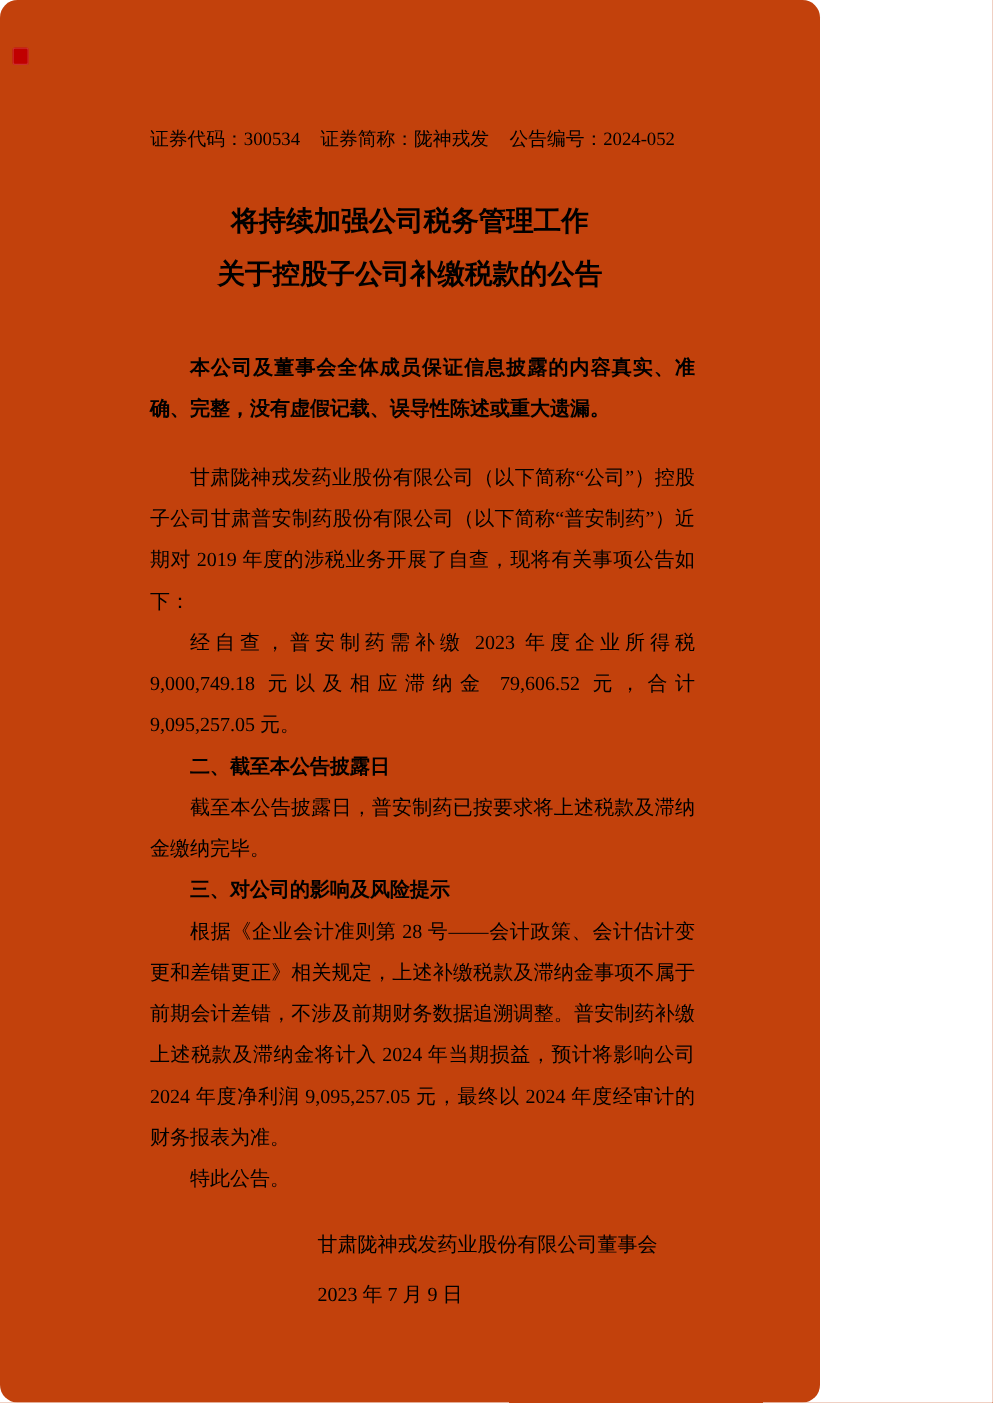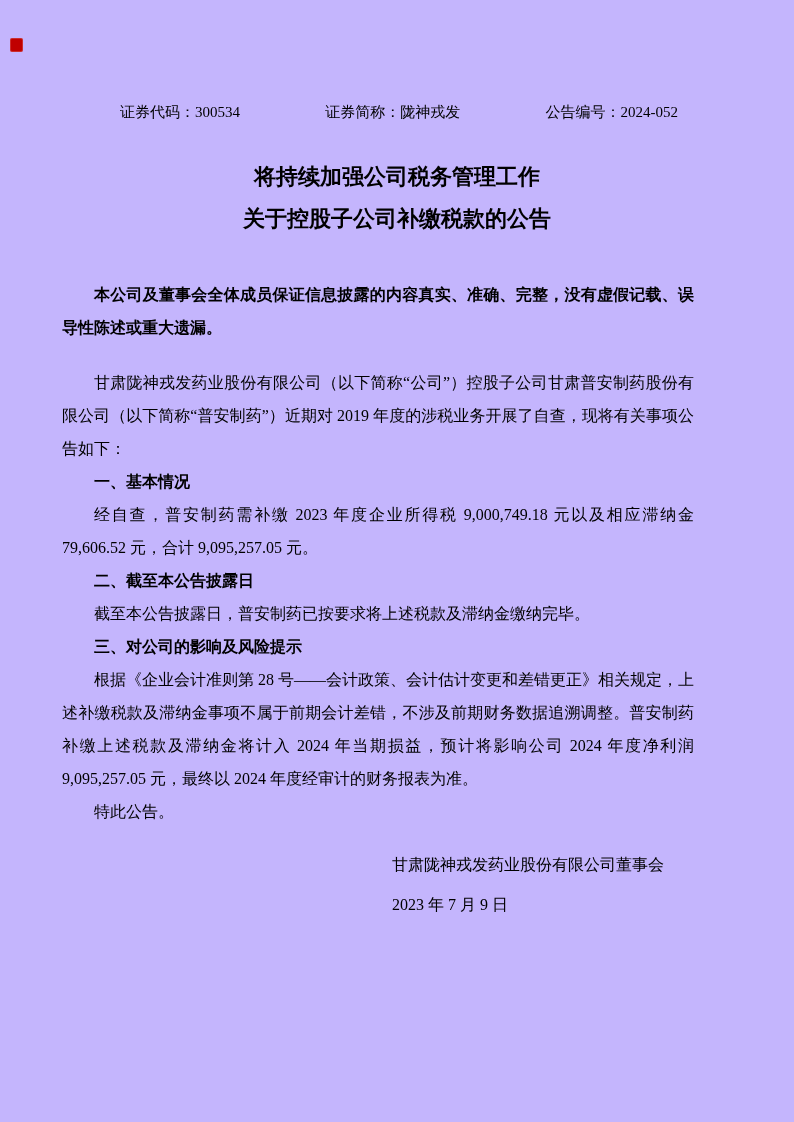--- a/index.html
+++ b/index.html
@@ -2,27 +2,28 @@
 <html><head>
 <meta charset="utf-8">
 <style>
   html, body {
     margin: 0;
     padding: 0;
     background: #ffffff;
   }
   .page {
     position: relative;
-    width: 794px;
+    width: 656px;
     height: 1122px;
-    background: #c4b5fd;
+    background: #c2410c;
     color: #000000;
     font-family: "Liberation Serif", "DejaVu Serif", serif;
     overflow: hidden;
     box-sizing: border-box;
+    border-radius: 14px;
   }
   .corner-mark {
     position: absolute;
     left: 10px;
     top: 38px;
     width: 13px;
     height: 14px;
     border-radius: 2px;
     background: #c00000;
     box-shadow: inset 0 0 0 1px rgba(255,255,255,0.18);
@@ -38,21 +39,21 @@
   .doc-title {
     text-align: center;
     font-weight: bold;
     font-size: 22px;
     line-height: 24px;
     margin: 0;
   }
   .doc-title.line1 { margin-top: 45px; }
   .doc-title.line2 { margin-top: 18px; }
   .content {
-    padding: 0 100px 0 62px;
+    padding: 0 100px 0 120px;
     font-size: 16px;
     line-height: 33px;
     text-align: justify;
   }
   .disclaimer {
     margin: 47px 0 22px 0;
     font-weight: bold;
     text-indent: 2em;
   }
   .para {
@@ -90,21 +91,20 @@
 
   <div class="doc-title line1">将持续加强公司税务管理工作</div>
   <div class="doc-title line2">关于控股子公司补缴税款的公告</div>
 
   <div class="content">
 
     <p class="disclaimer">本公司及董事会全体成员保证信息披露的内容真实、准确、完整，没有虚假记载、误导性陈述或重大遗漏。</p>
 
     <p class="para">甘肃陇神戎发药业股份有限公司（以下简称“公司”）控股子公司甘肃普安制药股份有限公司（以下简称“普安制药”）近期对 2019 年度的涉税业务开展了自查，现将有关事项公告如下：</p>
 
-    <h3 class="sec-heading">一、基本情况</h3>
     <p class="para">经自查，普安制药需补缴 2023 年度企业所得税 9,000,749.18 元以及相应滞纳金 79,606.52 元，合计 9,095,257.05 元。</p>
 
     <h3 class="sec-heading">二、截至本公告披露日</h3>
     <p class="para">截至本公告披露日，普安制药已按要求将上述税款及滞纳金缴纳完毕。</p>
 
     <h3 class="sec-heading">三、对公司的影响及风险提示</h3>
     <p class="para">根据《企业会计准则第 28 号——会计政策、会计估计变更和差错更正》相关规定，上述补缴税款及滞纳金事项不属于前期会计差错，不涉及前期财务数据追溯调整。普安制药补缴上述税款及滞纳金将计入 2024 年当期损益，预计将影响公司 2024 年度净利润 9,095,257.05 元，最终以 2024 年度经审计的财务报表为准。</p>
     <p class="para">特此公告。</p>
 
     <div class="signature">

